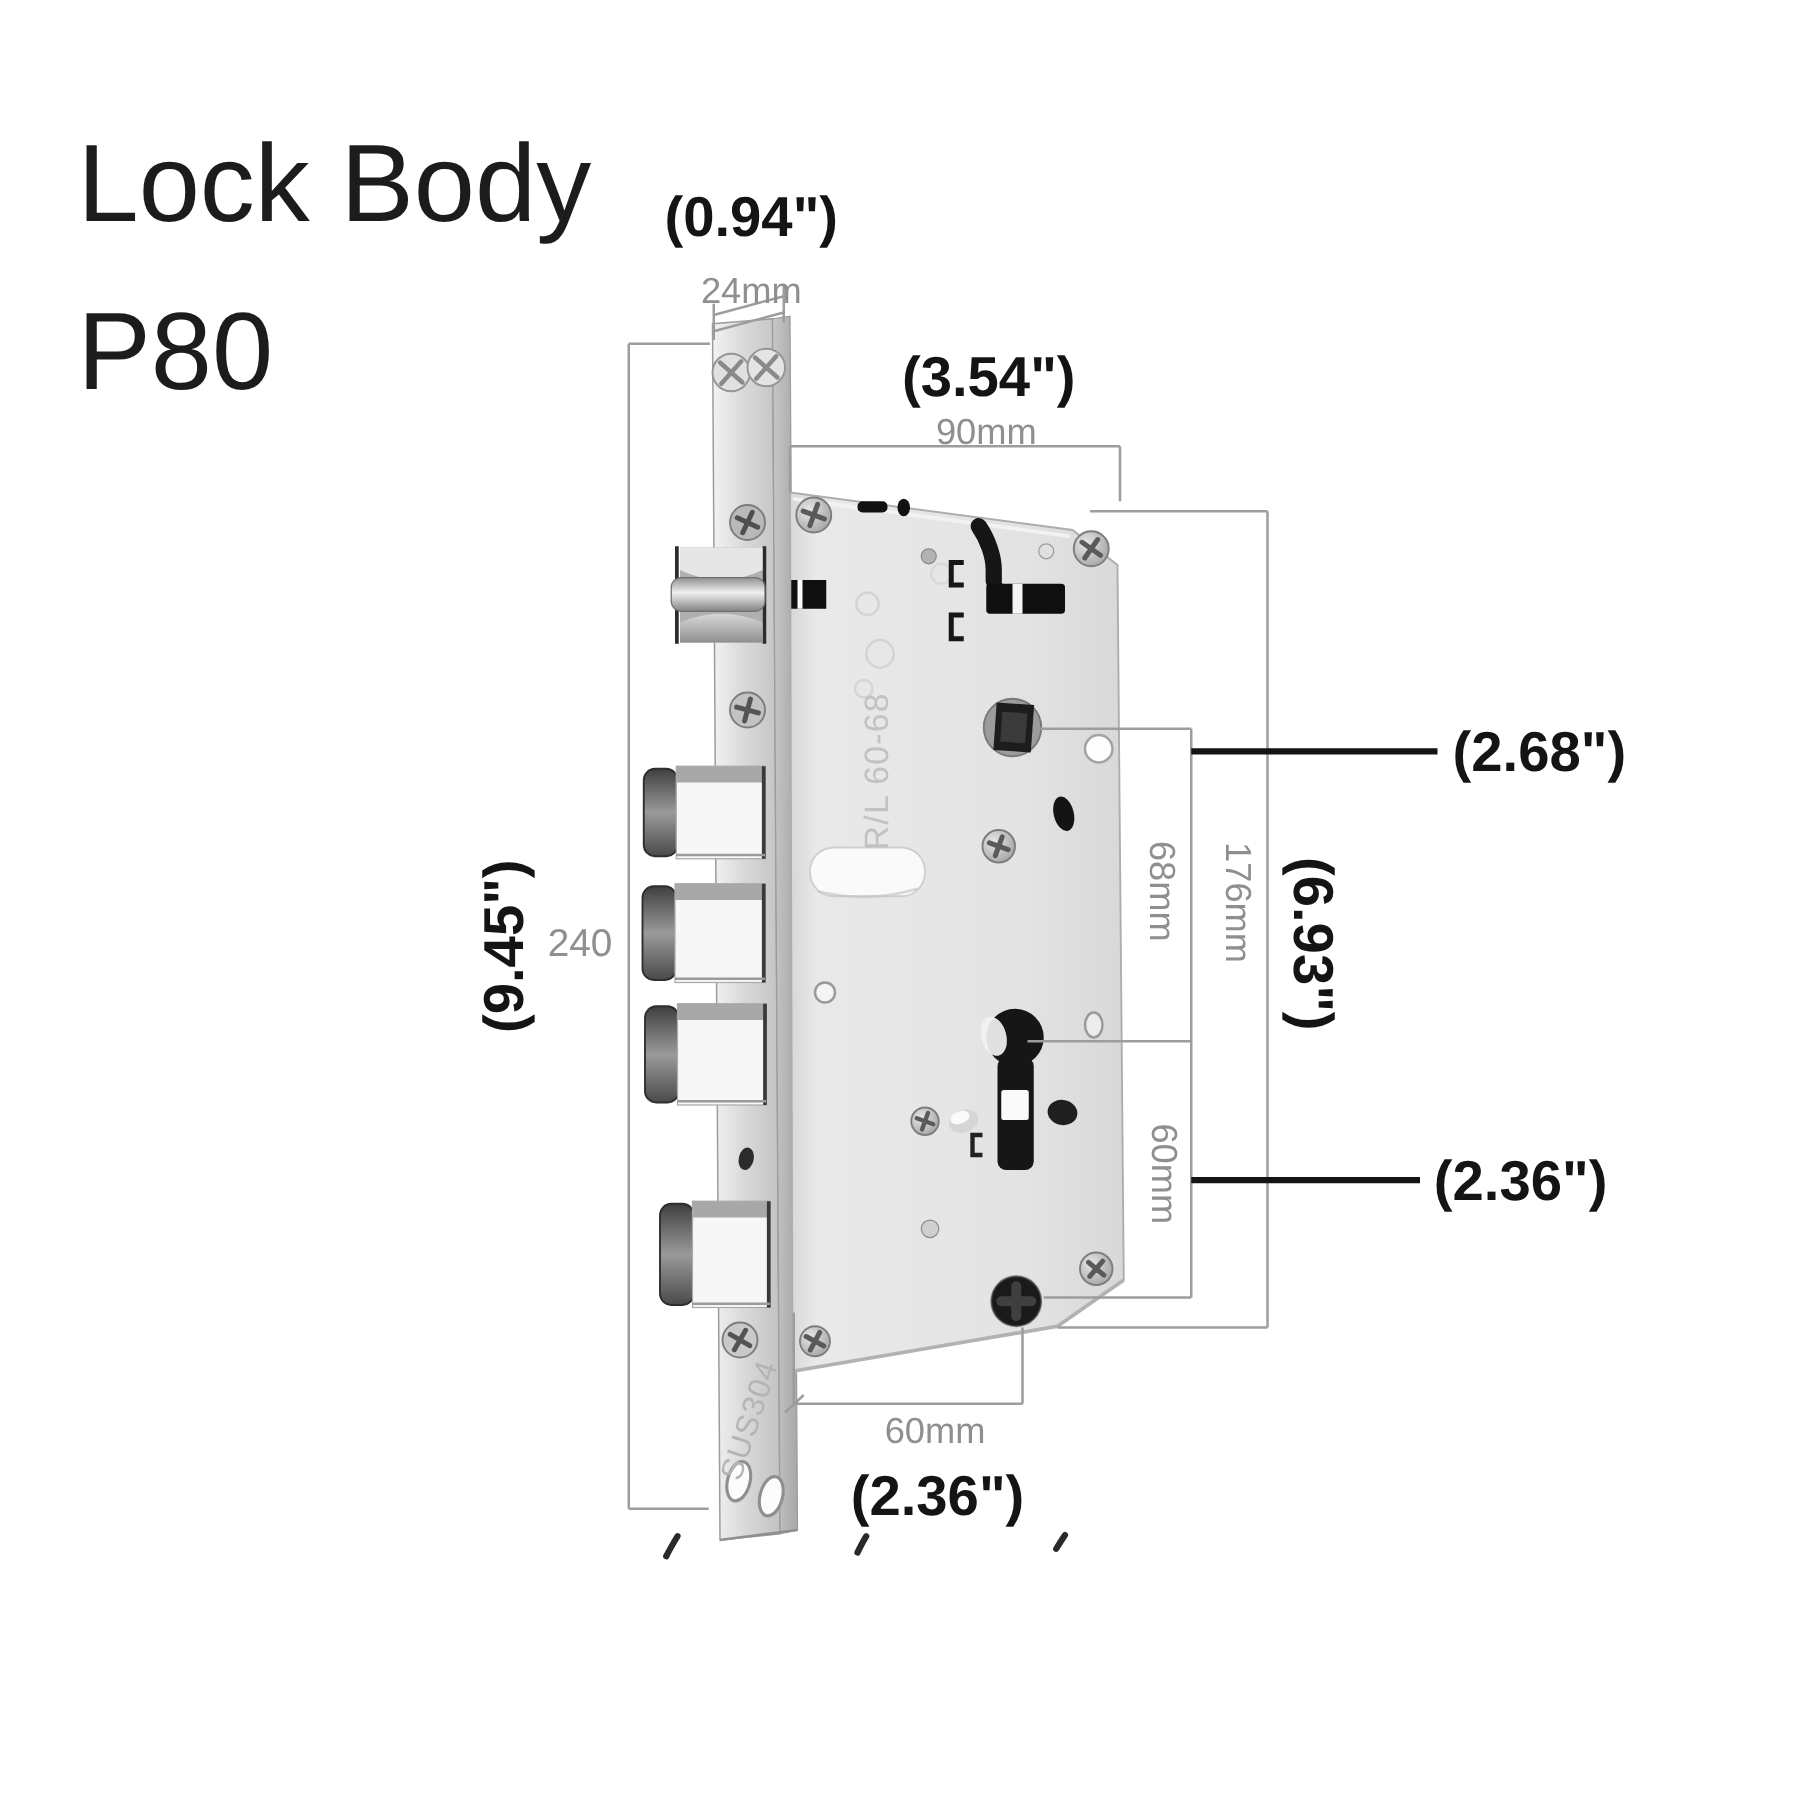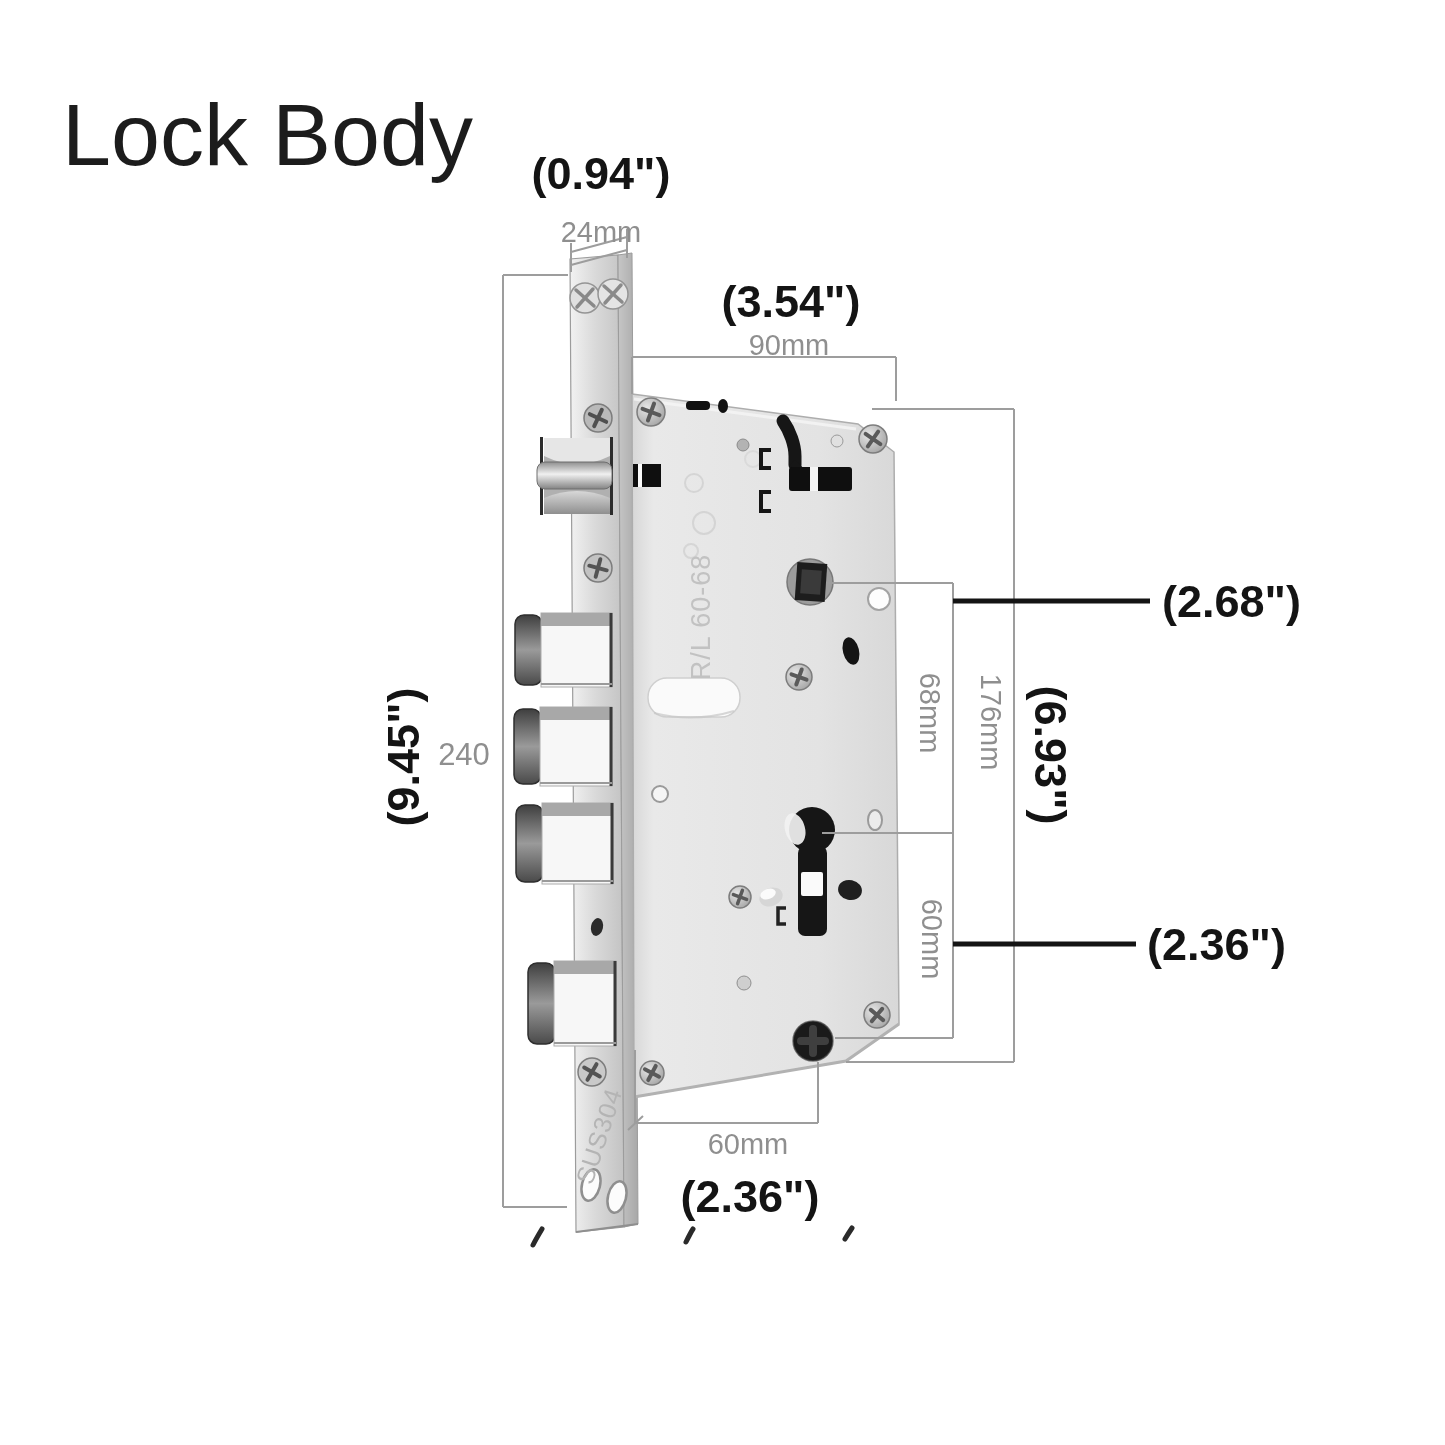--- a/index.html
+++ b/index.html
@@ -1,35 +1,36 @@
 <!DOCTYPE html>
 <html><head>
 <meta charset="utf-8">
 <style>
   html,body{margin:0;padding:0;background:#fff;}
   #stage{position:relative;width:1445px;height:1445px;background:#fff;overflow:hidden;
          font-family:"Liberation Sans",sans-serif;}
   .title-line{position:absolute;left:62px;color:#1c1c1c;font-size:88px;font-weight:400;
-              letter-spacing:0px;white-space:nowrap;}
+              letter-spacing:0px;white-space:nowrap;margin-top:12px;}
   #title-line1{top:84px;}
   #title-line2{top:218px;}
   svg{position:absolute;left:0;top:0;}
   svg text{font-family:"Liberation Sans",sans-serif;}
   .lb{font-size:45px;font-weight:700;fill:#141414;}
   .gm{font-size:29px;font-weight:400;fill:#8f8f8f;}
   .gm31{font-size:31px;font-weight:400;fill:#8f8f8f;}
   .eng{font-size:27px;font-weight:400;fill:#c2c2c2;letter-spacing:1px;}
   .engp{font-size:25px;font-weight:400;fill:#b4b4b4;letter-spacing:1px;}
 </style>
 </head>
 <body>
 
 <div id="stage">
 
   <div class="title-line" id="title-line1">Lock Body</div>
+  <div class="title-line" id="title-line2">P80</div>
 
   <svg width="1445" height="1445" viewBox="0 0 1445 1445">
     <defs>
       <linearGradient id="plateFront" x1="0" y1="0" x2="1" y2="0">
         <stop offset="0" stop-color="#f2f2f2"></stop>
           <stop offset="0.45" stop-color="#dadada"></stop>
         <stop offset="1" stop-color="#c3c3c3"></stop>
       </linearGradient>
       <linearGradient id="plateSide" x1="0" y1="0" x2="1" y2="0">
         <stop offset="0" stop-color="#c6c6c6"></stop>

